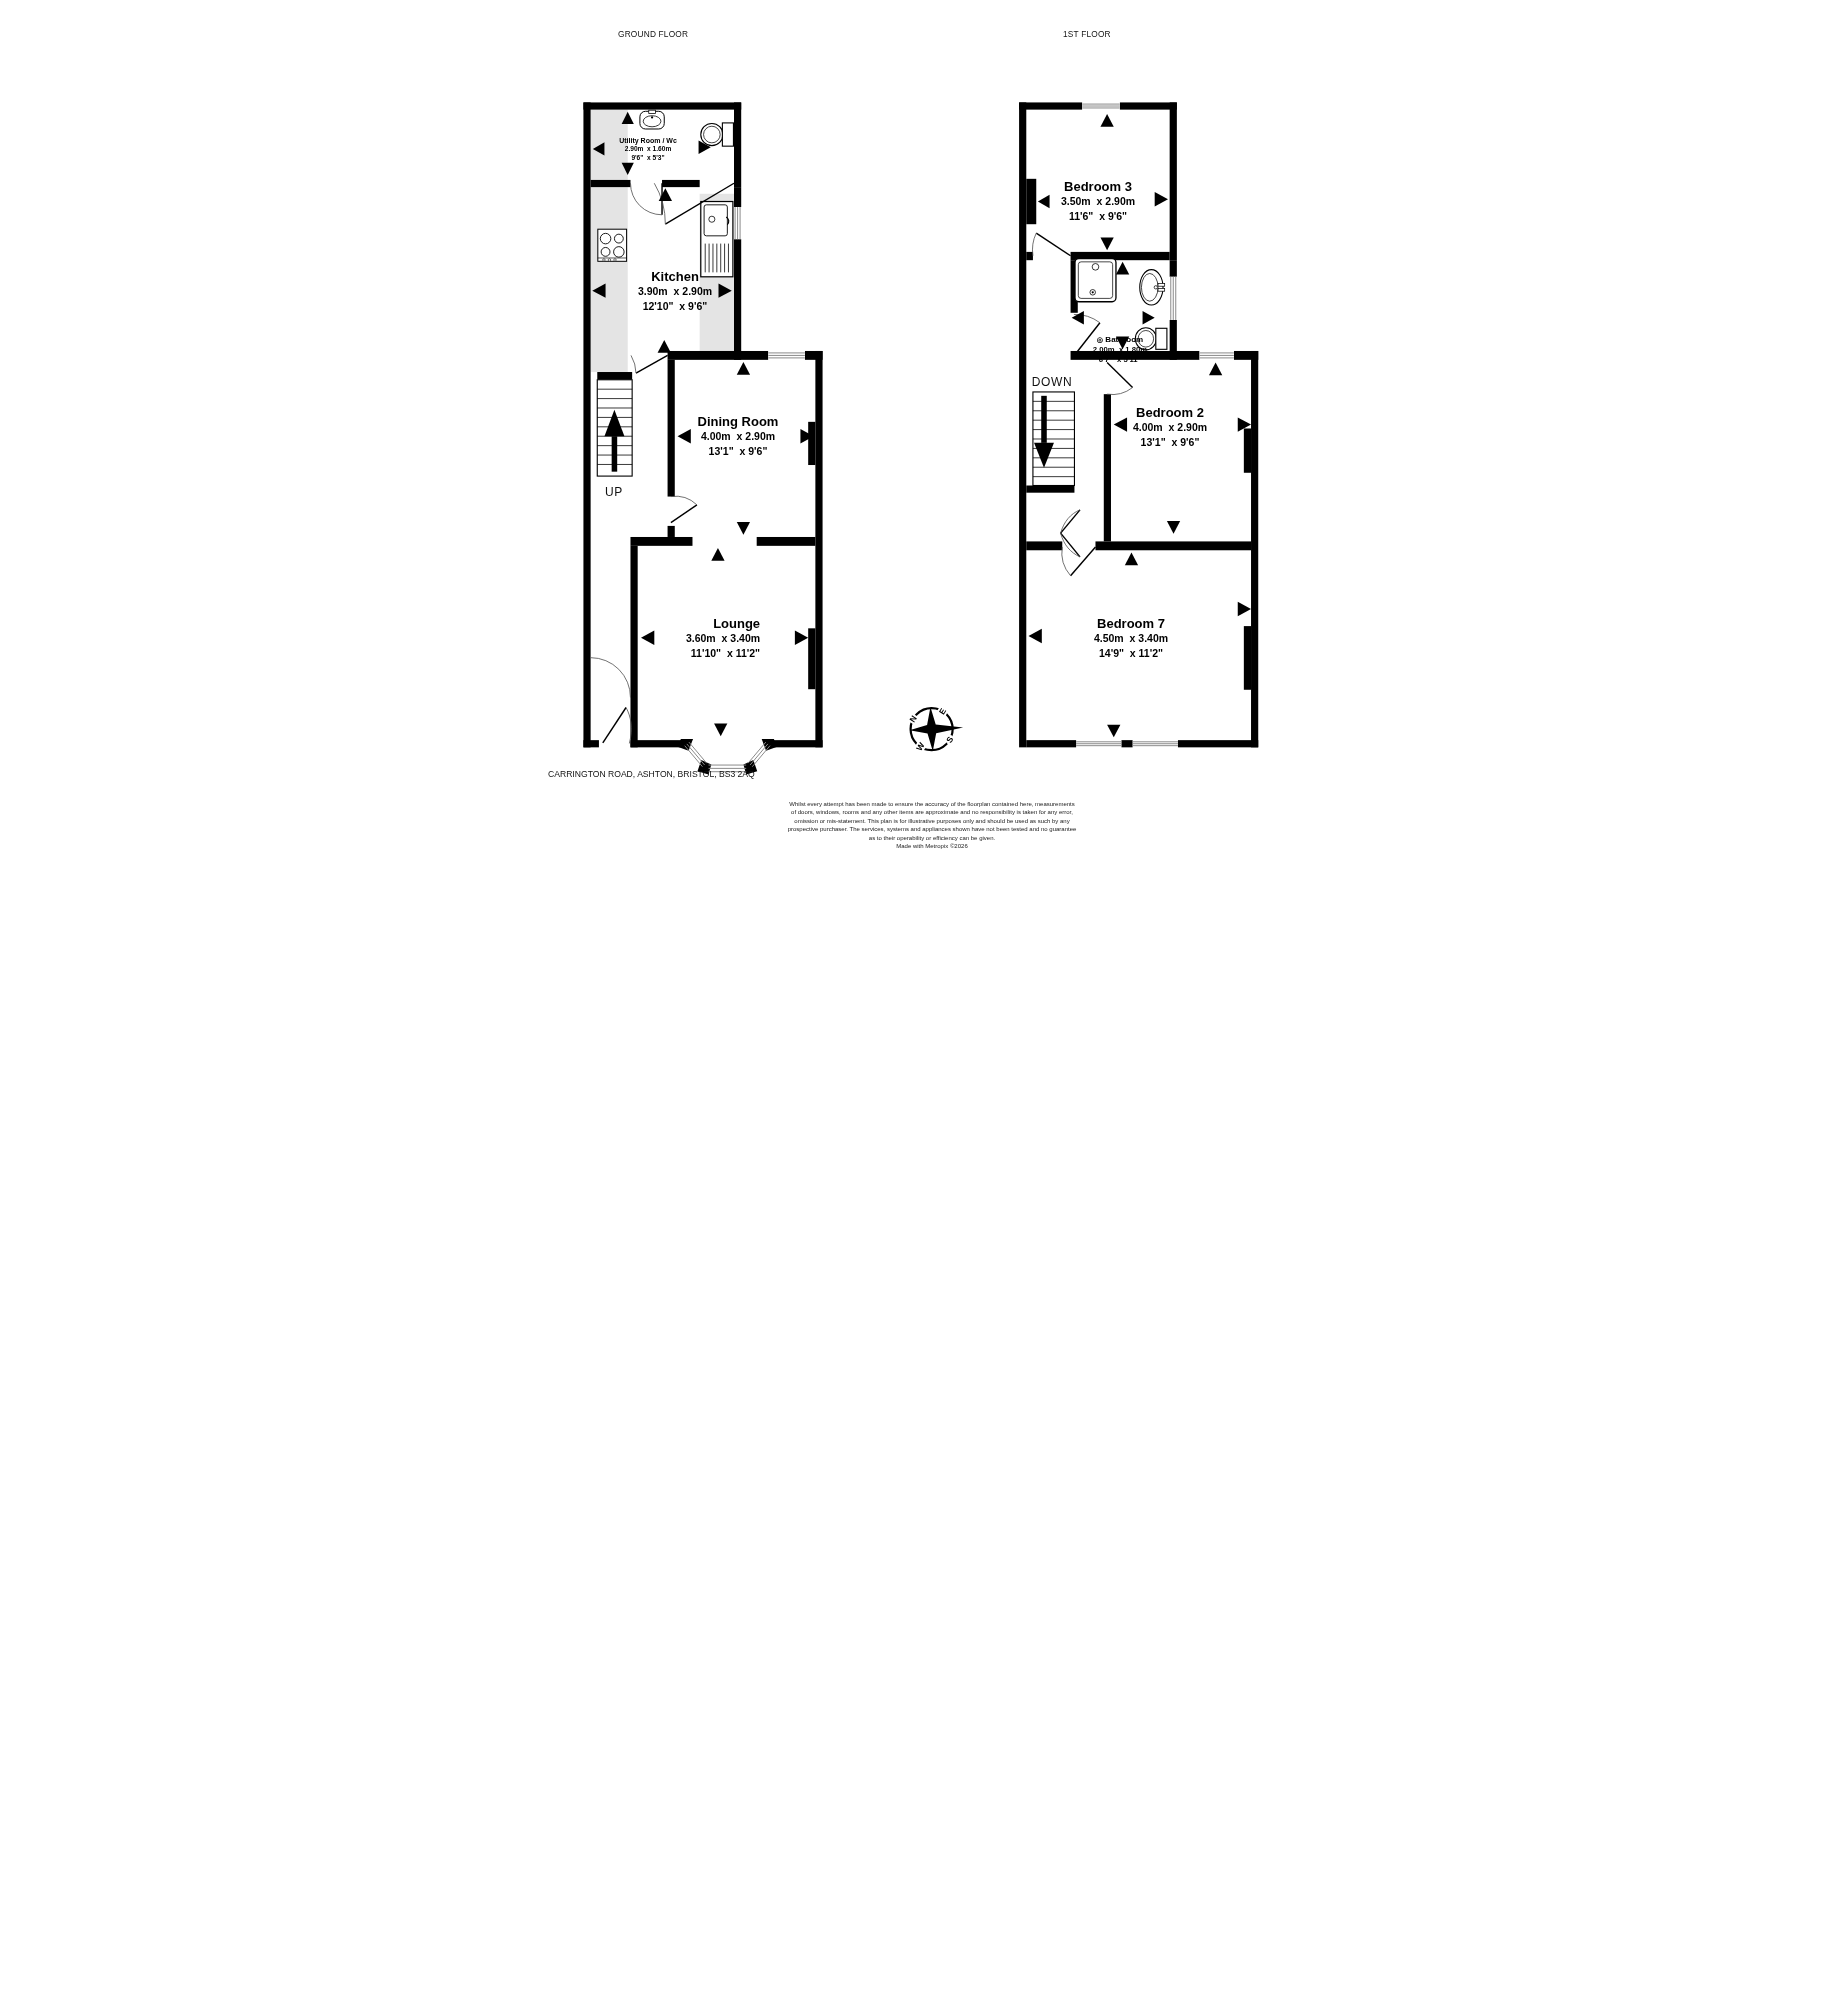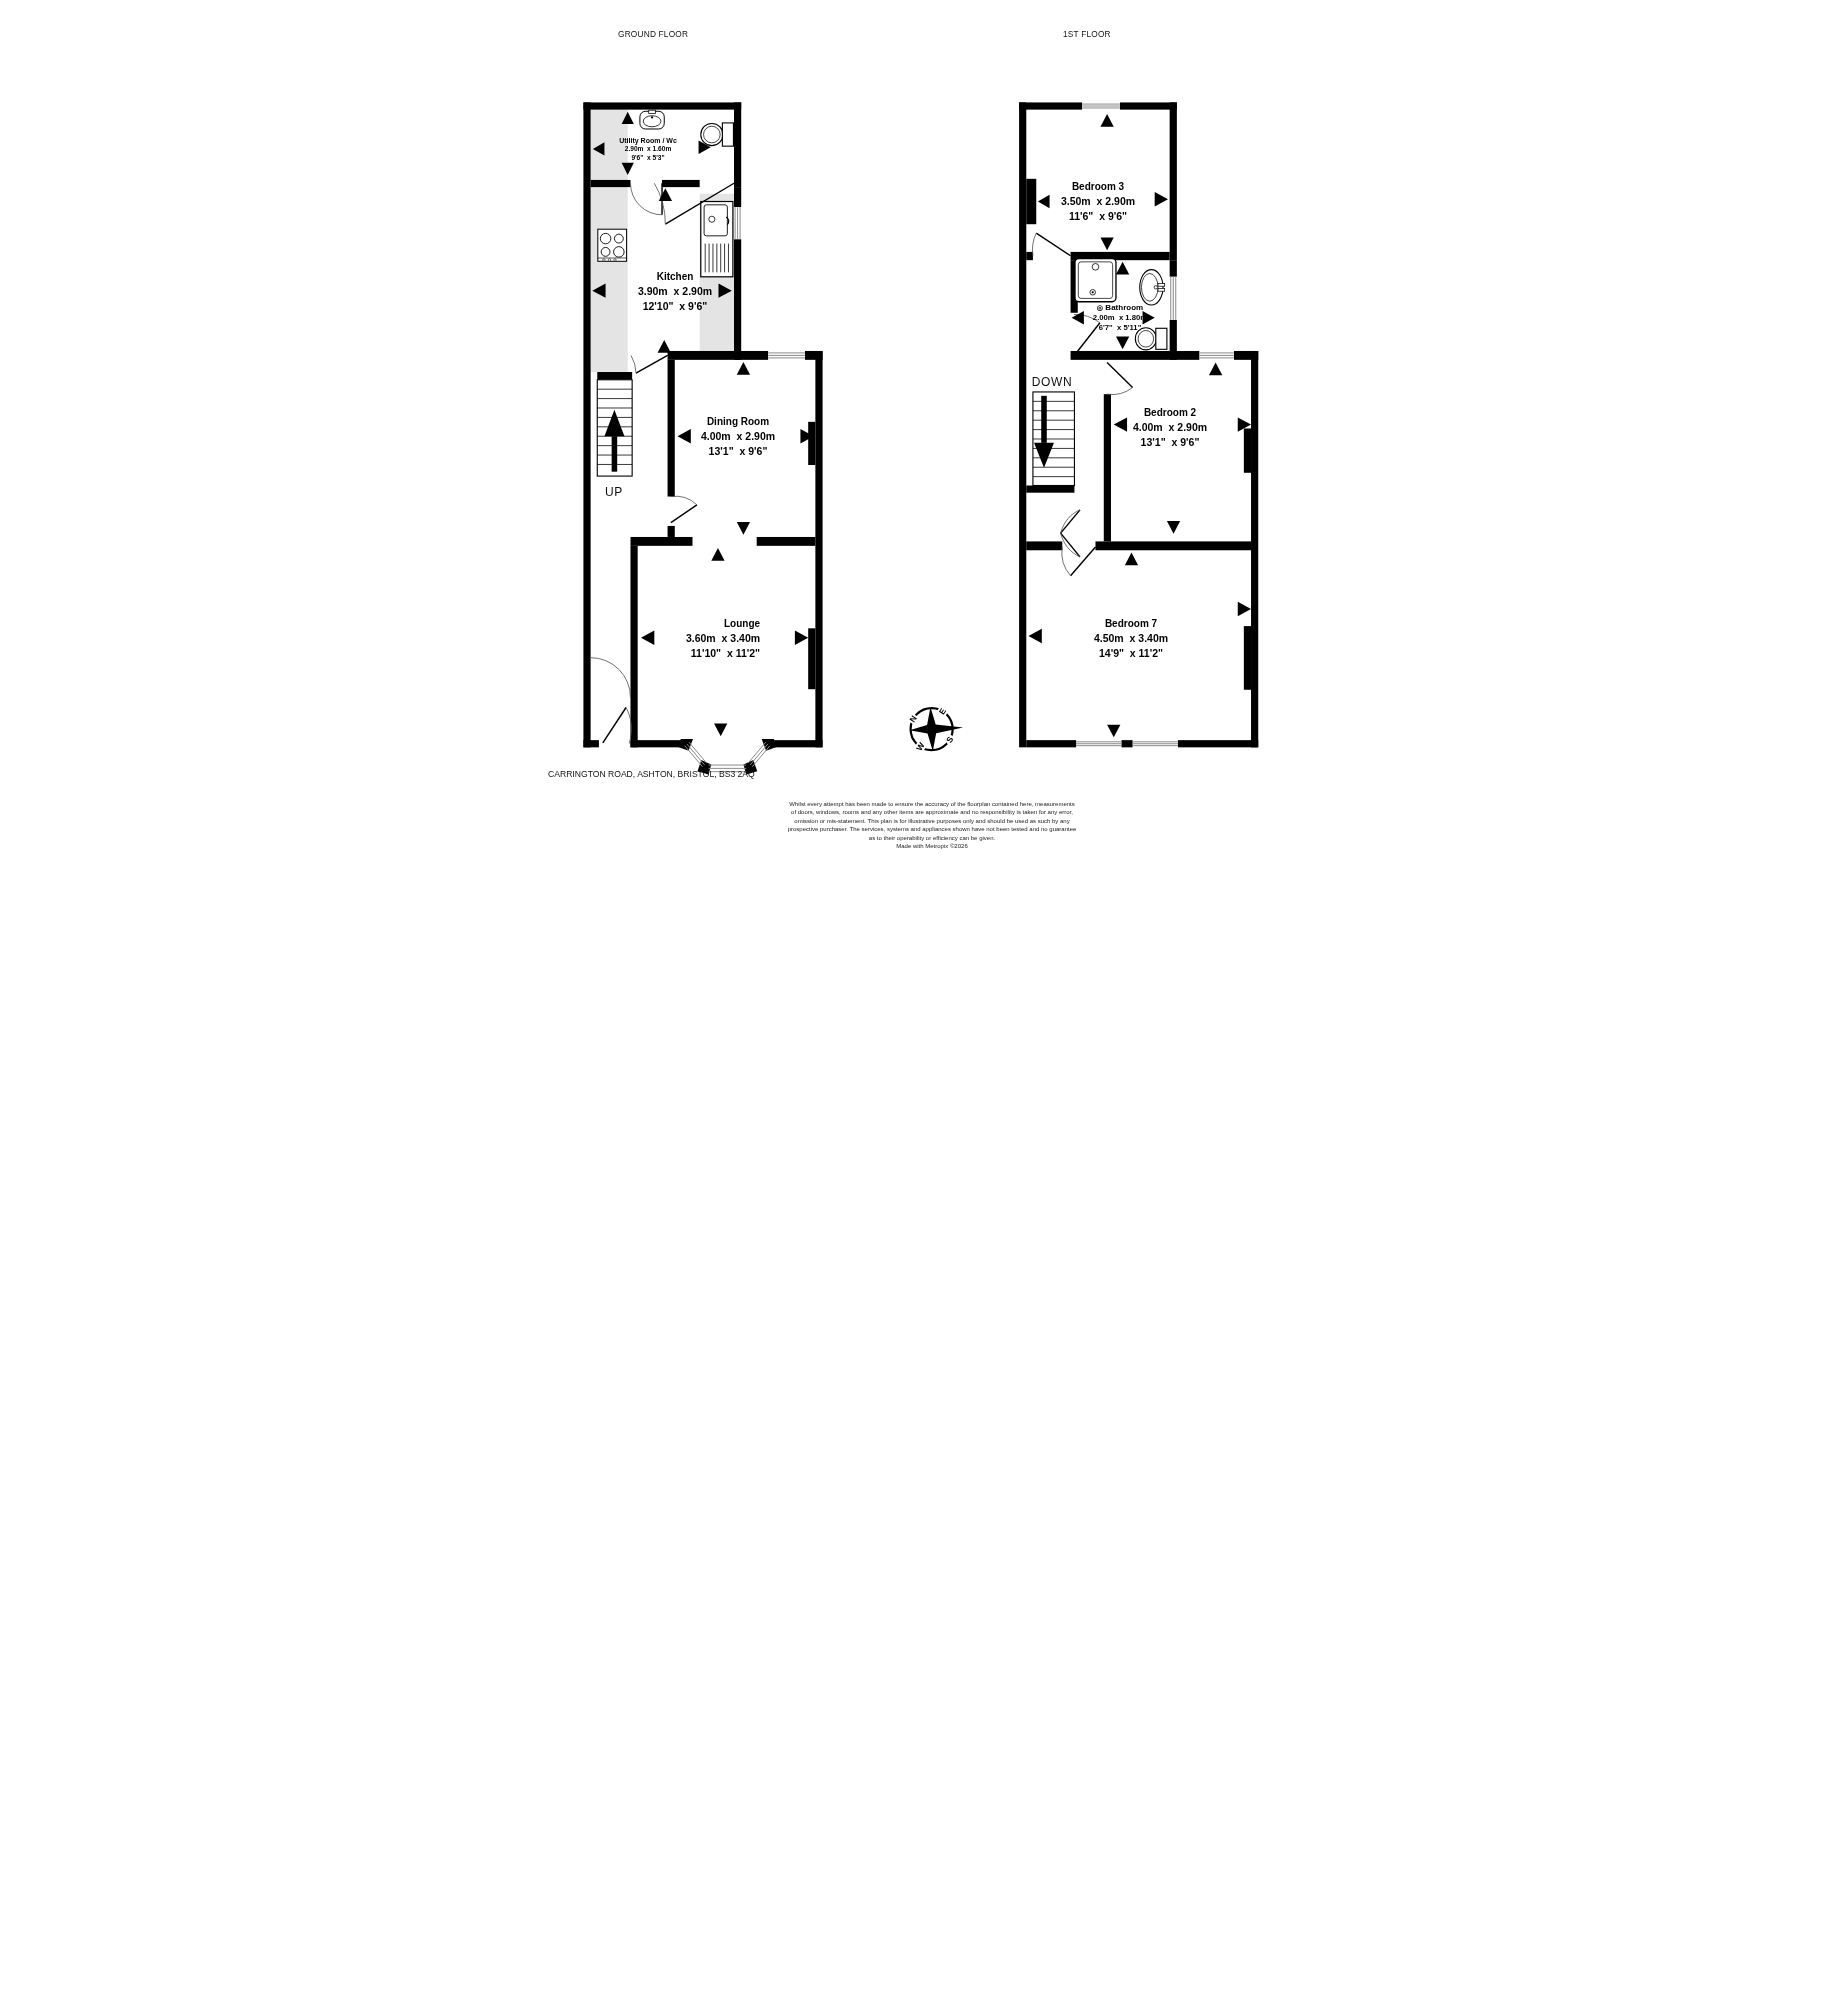--- a/index.html
+++ b/index.html
@@ -1,24 +1,24 @@
 <!DOCTYPE html>
 <html style="font-size:8.9px"><head>
 <meta charset="utf-8">
 <style>
   html,body{margin:0;padding:0;background:#ffffff;}
   body{font-family:"Liberation Sans", sans-serif;}
   .canvas{position:relative;width:806px;height:878px;margin:0 auto;background:#fff;overflow:hidden;}
   .floor-title{position:absolute;font-size:8.3px;color:#111;letter-spacing:0.2px;white-space:nowrap;}
   .room-label{position:absolute;transform:translateX(-50%);text-align:center;color:#000;font-weight:bold;white-space:nowrap;}
-  .room-label .name{font-size:10px;line-height:14.4px;}
+  .room-label .name{font-size:13px;line-height:14.4px;}
   .room-label .dim{font-size:10.5px;line-height:14.4px;white-space:pre;}
   .room-label.small .name{font-size:7px;line-height:8.3px;}
   .room-label.small .dim{font-size:6.6px;line-height:8.3px;white-space:pre;}
-  .room-label.bath .name{font-size:8px;line-height:10px;}
+  .room-label.bath .name{font-size:8px;line-height:10px;margin-top:32px;}
   .room-label.bath .dim{font-size:7.7px;line-height:10px;white-space:pre;text-align:center;}
   .stair-label{position:absolute;transform:translateX(-50%);font-size:12px;color:#111;letter-spacing:0.6px;}
   .address{position:absolute;left:31px;width:775px;font-size:8.6px;color:#111;}
   .disclaimer{position:absolute;left:24px;width:782px;text-align:center;font-size:6px;line-height:8.4px;color:#222;}
   svg{position:absolute;left:0;top:0;}
   .shower-glyph{font-size:7.2px;font-weight:bold;}
 </style>
 </head>
 <body>
 

